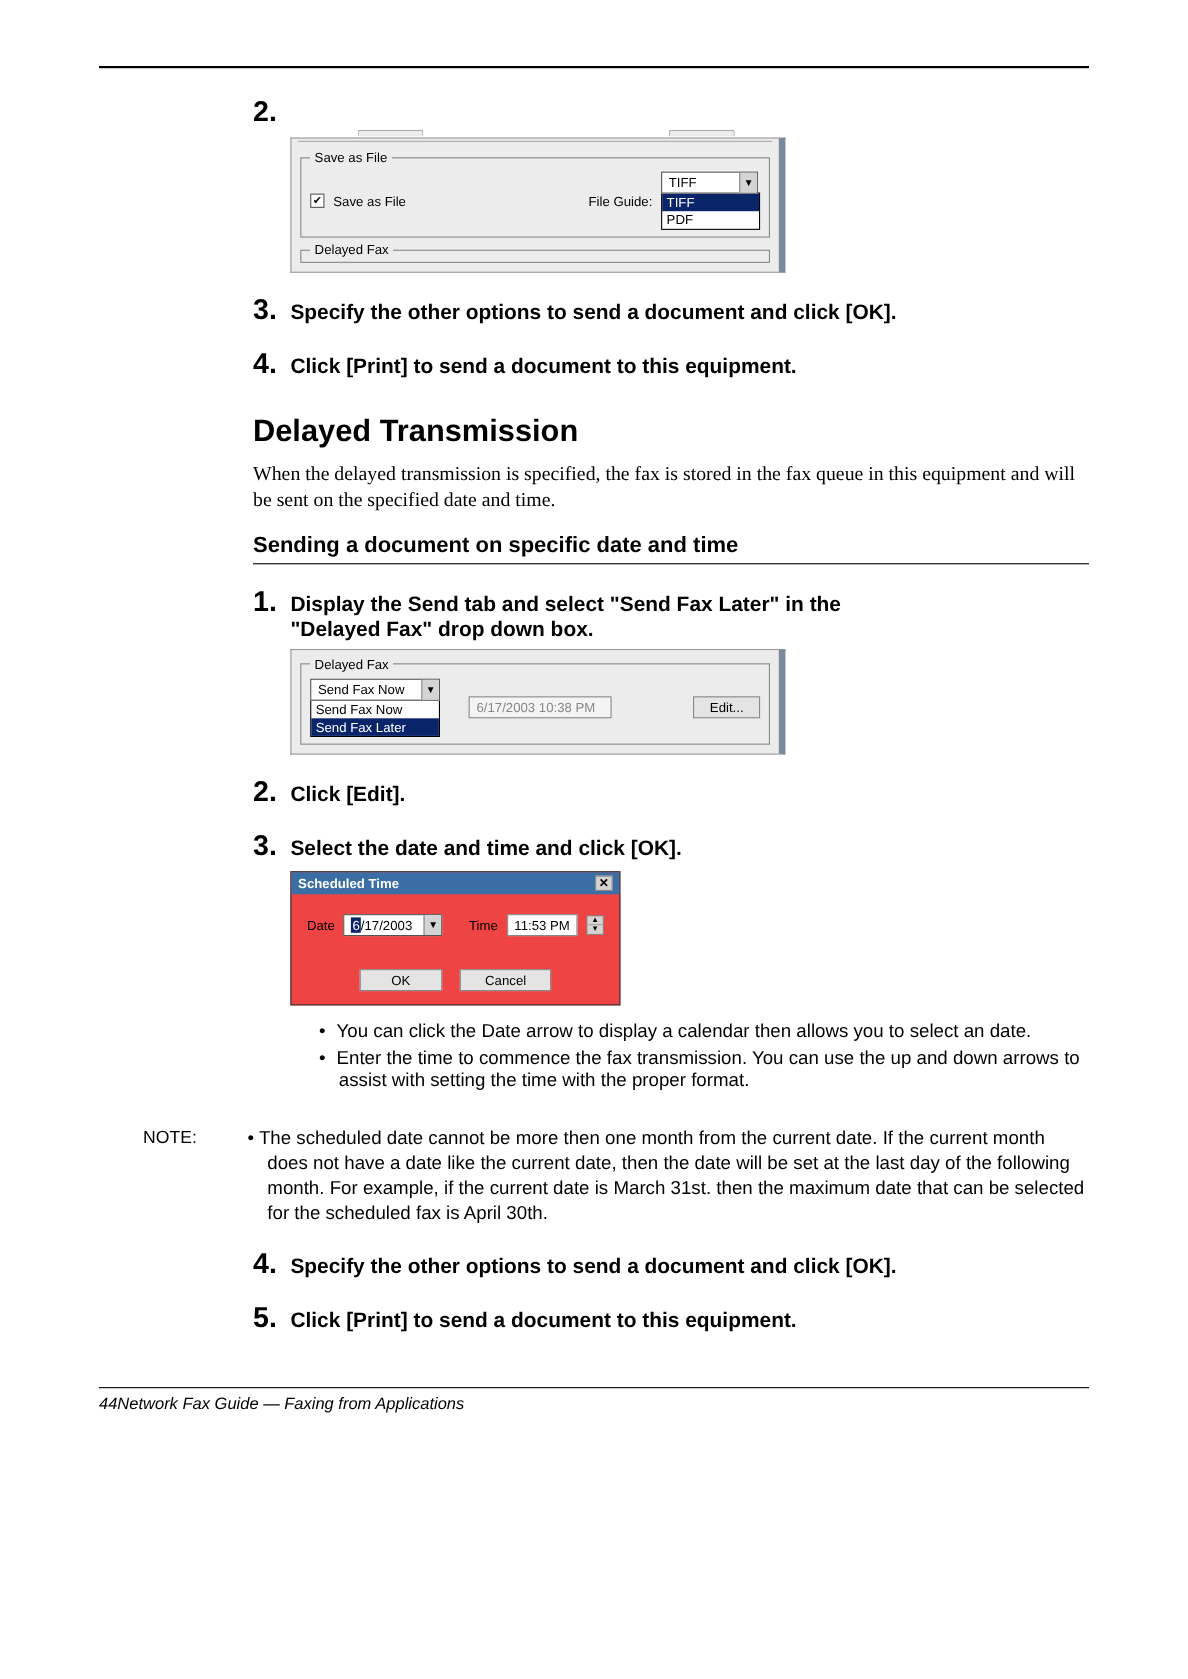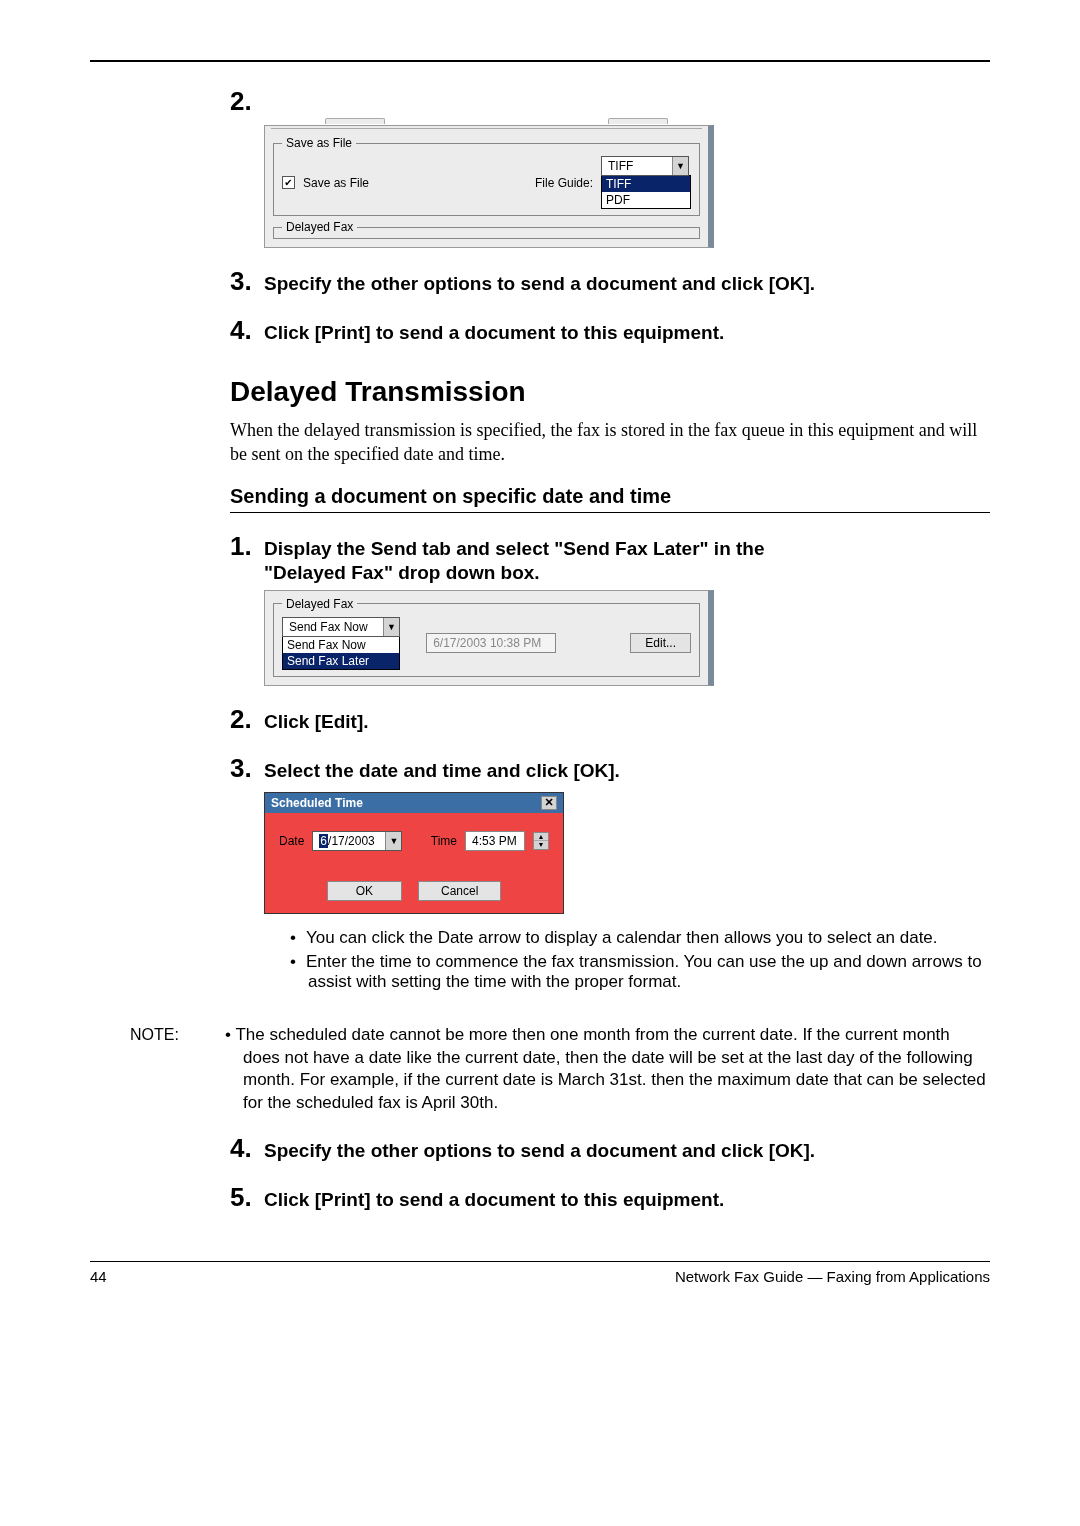--- a/index.html
+++ b/index.html
@@ -80,21 +80,21 @@
     margin: 30px 0 10px 0;
   }
   .para { font-family: Georgia, "Times New Roman", serif; font-size: 18px; margin: 6px 0 14px 0; line-height: 1.35; }
   .h3 { font-size: 20px; font-weight: bold; margin: 18px 0 2px 0; }
   .h3-rule { border:none; border-top:1px solid #000; margin: 4px 0 10px 0; }
   .note-row { display:flex; align-items:flex-start; margin-top: 10px; }
   .note-label { font-size: 16px; width: 95px; flex-shrink:0; padding-top:2px; }
   .note-body { font-size: 17px; line-height: 1.35; }
   .note-body .nb { text-indent:-18px; padding-left:18px; }
   .footer-rule { border:none; border-top:1px solid #000; margin: 48px 0 6px 0; }
-  .footer { display:flex; justify-content:space-between; font-size:15px; padding-bottom: 10px; }
+  .footer { display:flex; justify-content:flex-start; font-size:15px; padding-bottom: 10px; font-style: italic; }
   
   .dlg {
     width: 300px;
     border: 1px solid #333;
     background:#ef4444;
     margin: 8px 0 14px 34px;
     font-family: Tahoma, sans-serif;
     font-size: 12px;
   }
   .dlg-title { background: linear-gradient(#3a6ea5,#3a6ea5); color:#fff; padding:3px 6px; display:flex; justify-content:space-between; align-items:center; font-weight:bold; }
@@ -221,21 +221,21 @@
       </div>
       <div class="dlg-body">
         <div class="dlg-row">
           <span class="lbl">Date</span>
           <div class="dd">
             <span class="dd-val" style="min-width:72px;"><span style="background:#0a246a;color:#fff;padding:0 1px;">6</span>/17/2003</span>
             <span class="dd-btn">▼</span>
           </div>
           <span style="flex:1"></span>
           <span class="lbl">Time</span>
-          <span class="input-flat active" style="min-width:60px;">4:53 PM</span>
+          <span class="input-flat active" style="min-width:60px;">11:53 PM</span>
           <div class="spin">
             <div>▲</div>
             <div style="border-bottom:none;">▼</div>
           </div>
         </div>
       </div>
       <div class="dlg-btns">
         <span class="btn" style="padding:2px 28px;">OK</span>
         <span class="btn" style="padding:2px 22px;">Cancel</span>
       </div>

